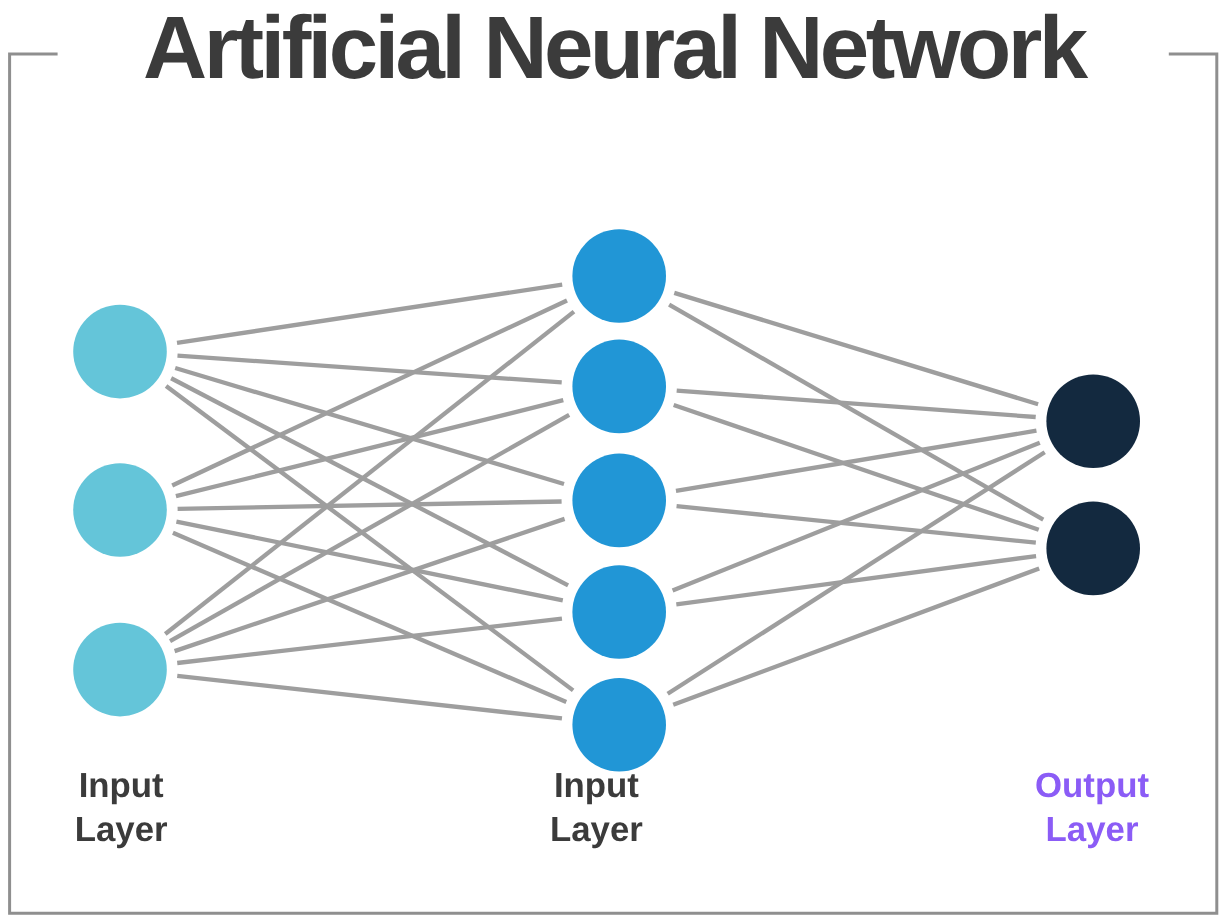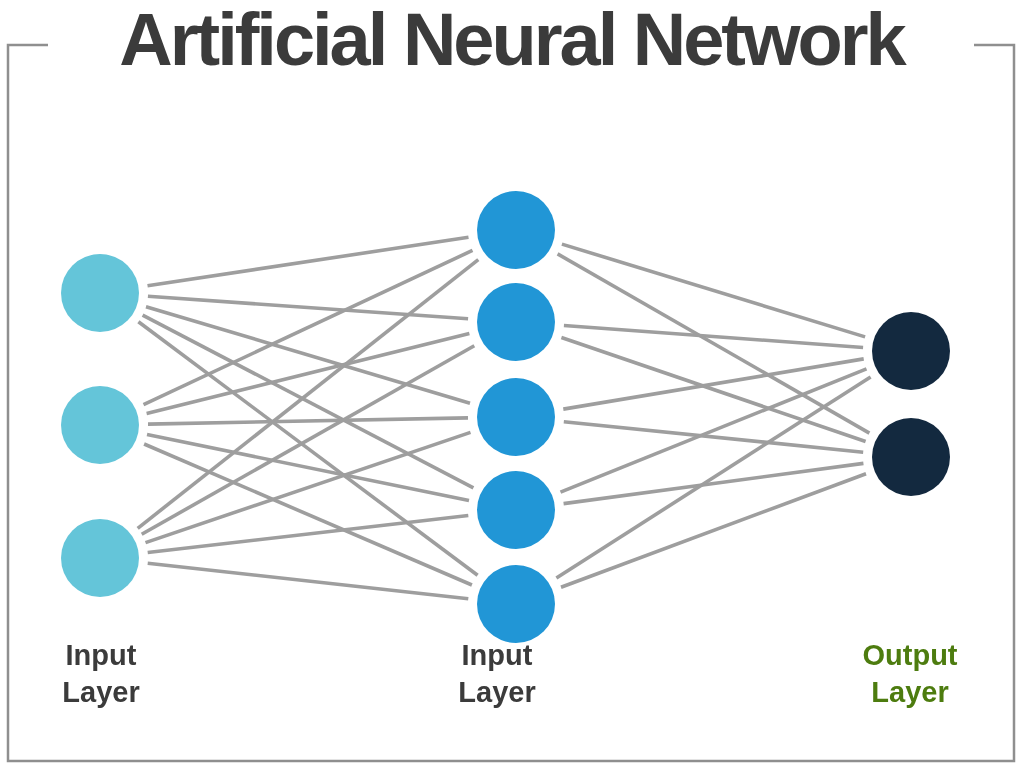--- a/index.html
+++ b/index.html
@@ -98,15 +98,15 @@
         <circle cx="911" cy="457" r="39" fill="#13293f"></circle>
       </g>
   </svg>
 
   <div class="title" style="color: rgb(59, 59, 59);">
     <div>Artificial Neural Network</div>
   </div>
 
   <div class="layer-label label-input" style="color: rgb(59, 59, 59);">Input Layer</div>
   <div class="layer-label label-hidden" style="color: rgb(59, 59, 59);">Input Layer</div>
-  <div class="layer-label label-output" style="color: #4d7c0f;">Output Layer</div>
+  <div class="layer-label label-output" style="color: #8b5cf6;">Output Layer</div>
 
 </div>
 
 </body></html>

